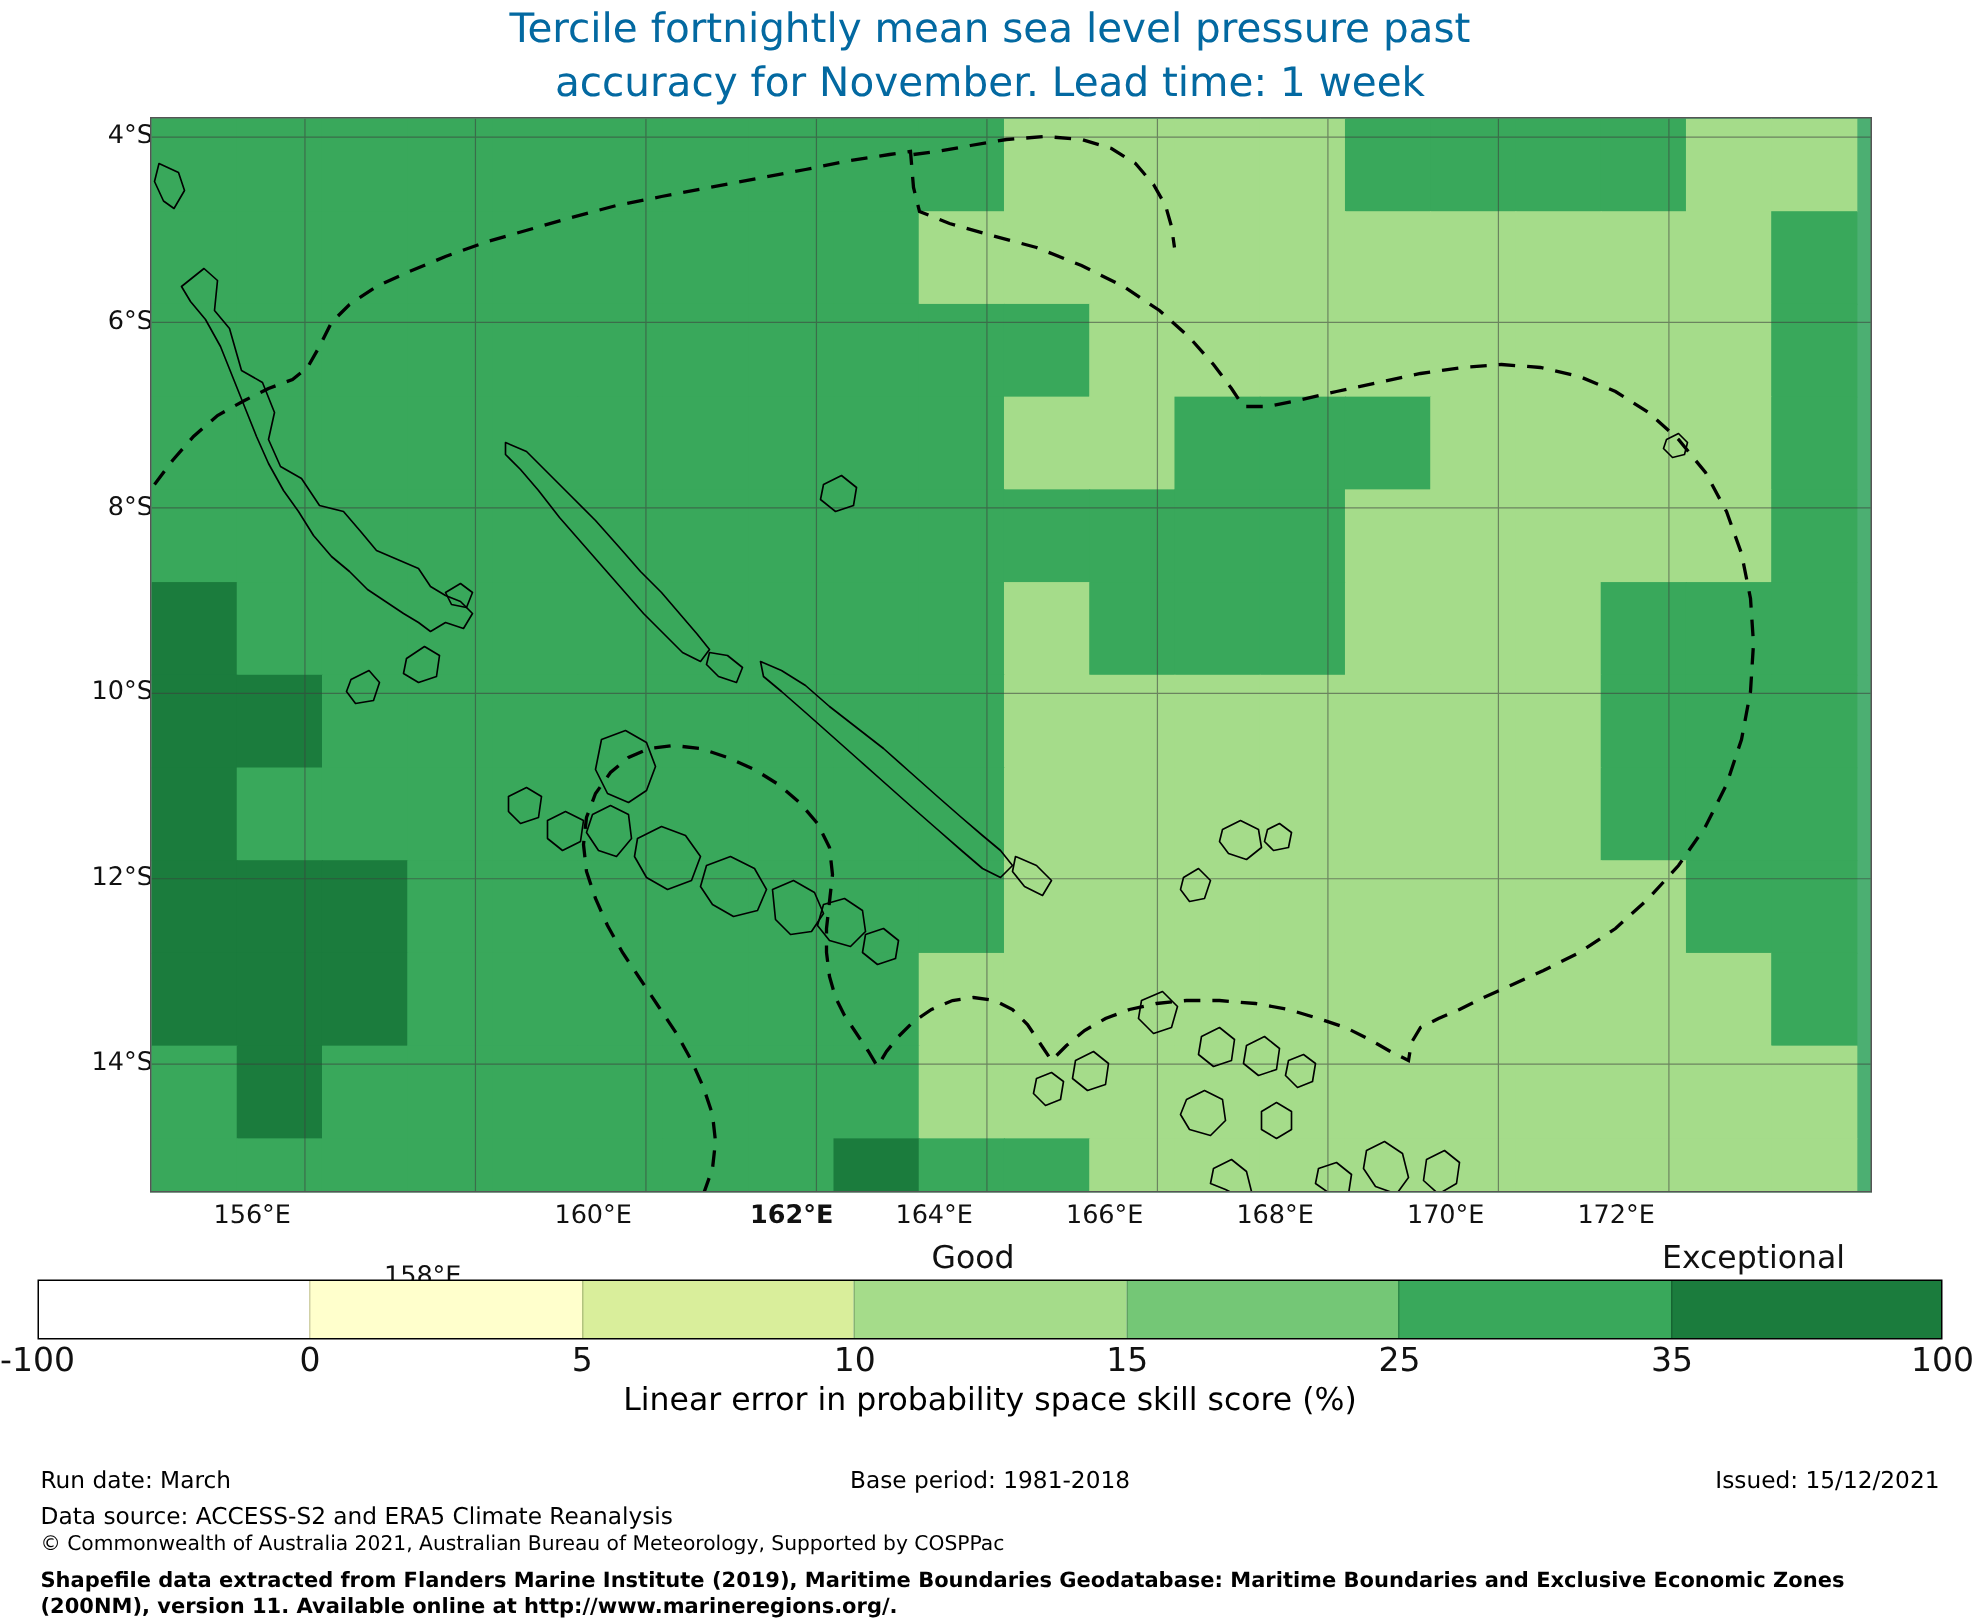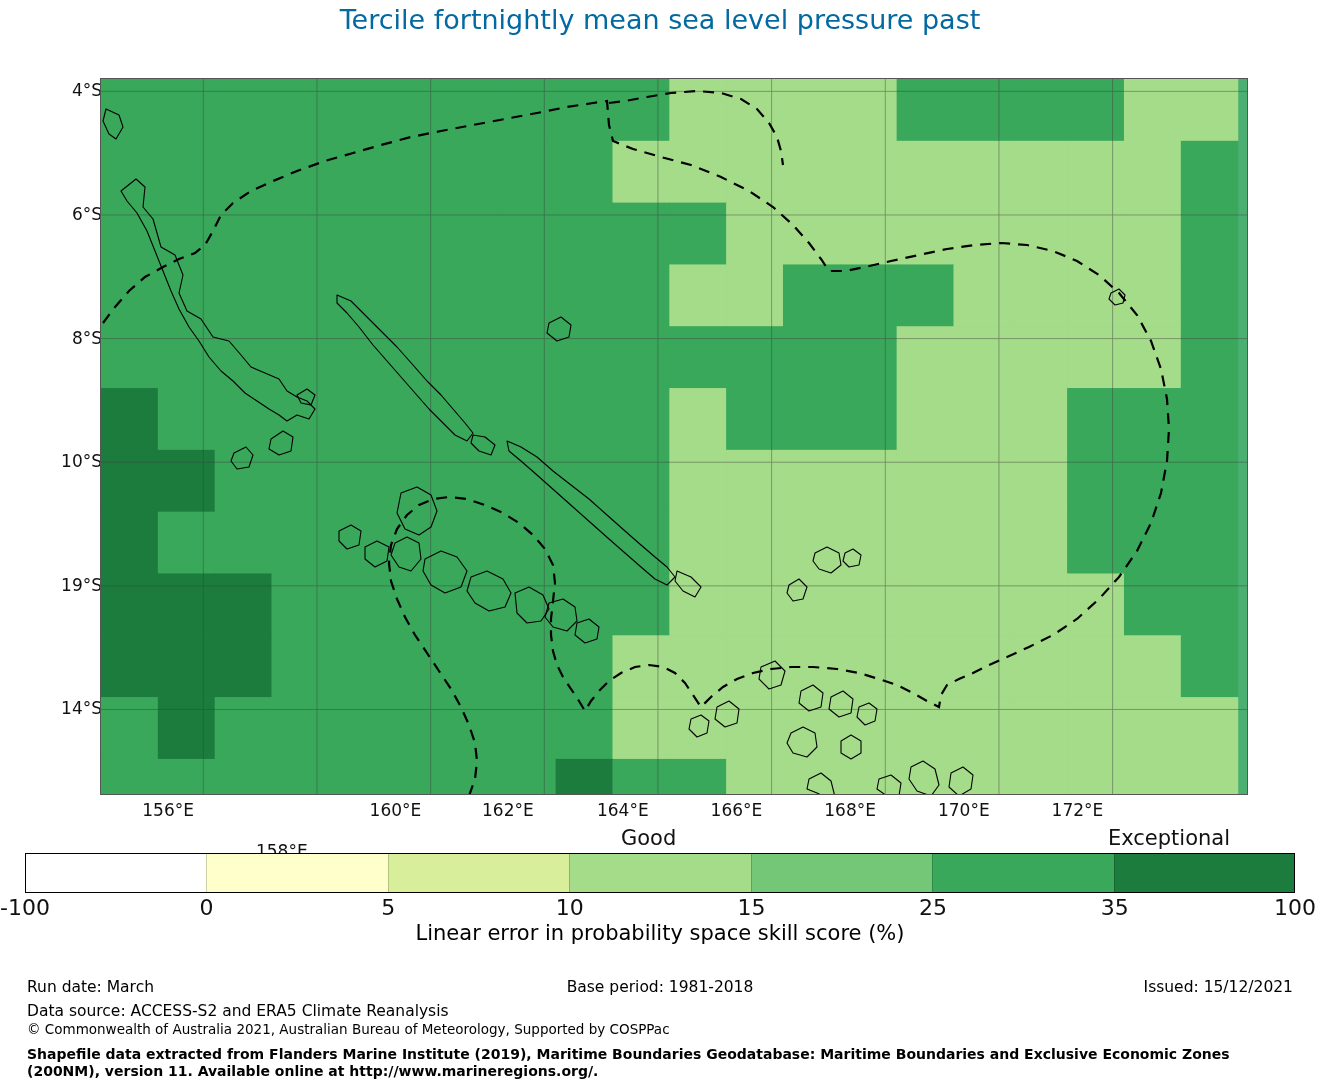--- a/index.html
+++ b/index.html
@@ -24,35 +24,36 @@
   #foot-issued{right:27px;top:978px;}
   #foot-src{left:27px;top:1002px;}
   #foot-copy{left:27px;top:1021px;font-size:13.5px;}
   #foot-shape{left:27px;top:1046px;font-size:14px;line-height:17px;width:1250px;font-weight:bold;}
 </style>
 </head>
 <body>
 
 <div class="title">
   <div>Tercile fortnightly mean sea level pressure past</div>
+  <div>accuracy for November. Lead time: 1 week</div>
 </div>
 
 <div id="ytick-host">
     <div class="ytick" style="left: 0px; top: 80.3621px;">4°S</div>
     <div class="ytick" style="left: 0px; top: 203.983px;">6°S</div>
     <div class="ytick" style="left: 0px; top: 327.603px;">8°S</div>
     <div class="ytick" style="left: 0px; top: 451.224px;">10°S</div>
-    <div class="ytick" style="left: 0px; top: 574.845px;">19°S</div>
+    <div class="ytick" style="left: 0px; top: 574.845px;">12°S</div>
     <div class="ytick" style="left: 0px; top: 698.466px;">14°S</div>
   </div>
 <div id="xtick-host">
     <div class="xtick" style="left: 142.297px;">156°E</div>
     <div class="xtick" style="left: 255.96px; margin-top: 41px;">158°E</div>
     <div class="xtick" style="left: 369.624px;">160°E</div>
-    <div class="xtick" style="left: 482px;">162°E</div>
+    <div class="xtick" style="left: 500px; font-weight: bold;">162°E</div>
     <div class="xtick" style="left: 596.95px;">164°E</div>
     <div class="xtick" style="left: 710.614px;">166°E</div>
     <div class="xtick" style="left: 824.277px;">168°E</div>
     <div class="xtick" style="left: 937.941px;">170°E</div>
     <div class="xtick" style="left: 1051.6px;">172°E</div>
   </div>
 
 <div id="map-area">
   <svg id="map-svg" viewBox="0 0 1148 717" preserveAspectRatio="none">
     <g id="heat-cells">

